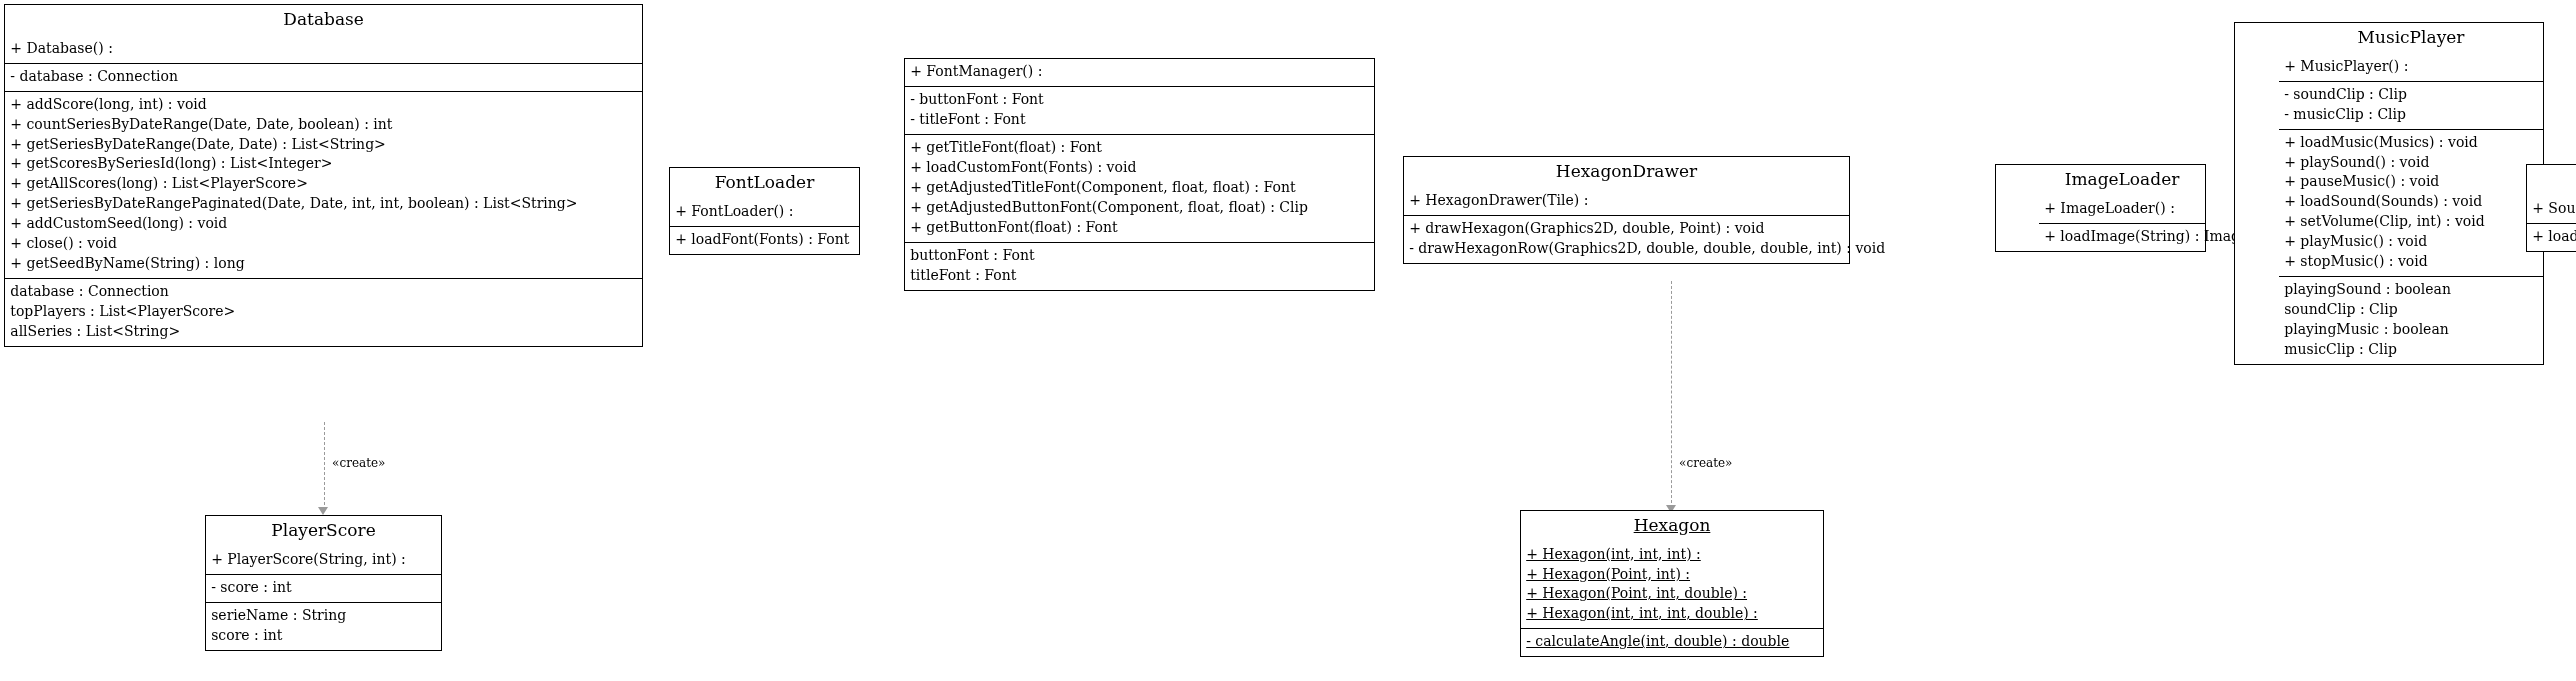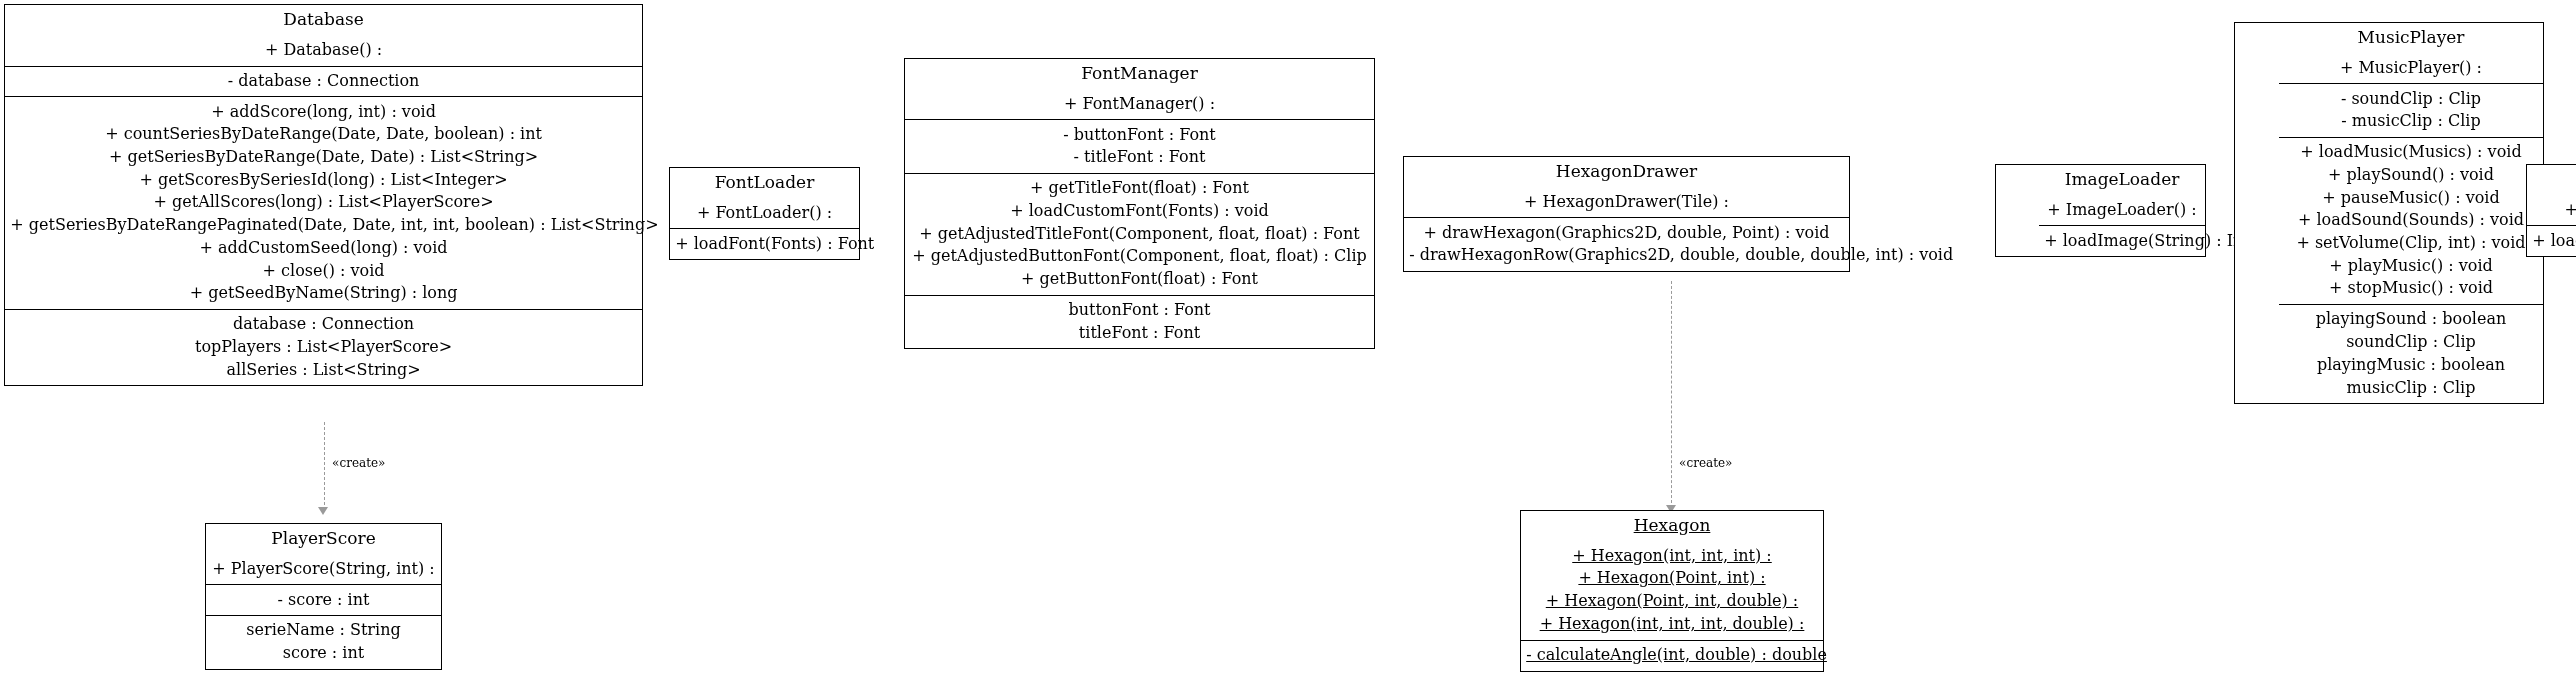--- a/index.html
+++ b/index.html
@@ -31,24 +31,23 @@
   .uml-section + .uml-section {
     border-top: 1px solid #000000;
   }
   .uml-title {
     text-align: center;
     font-size: 17px;
     line-height: 1.25;
     padding: 4.1px 5.2px 5.2px 5.2px;
   }
   .uml-line {
-    font-size: 16px;
+    font-size: 14px;
     line-height: 1.42;
     white-space: nowrap;
-    text-align: center;
   }
   .edge {
     position: absolute;
     border-left: 1.5px dashed #9a9a9a;
     width: 0;
   }
   .edge-arrow {
     position: absolute;
     width: 0;
     height: 0;
@@ -93,21 +92,21 @@
       <div class="uml-line">database : Connection</div>
       <div class="uml-line">topPlayers : List&lt;PlayerScore&gt;</div>
       <div class="uml-line">allSeries : List&lt;String&gt;</div>
     </div>
   </div>
 
   <div class="edge" style="left:324px; top:422px; height:88px;"></div>
   <div class="edge-arrow" style="left:318px; top:507px;"></div>
   <div class="edge-label" style="left:330px; top:456px;">«create»</div>
 
-  <div class="uml-class" style="left:205px; top:515px; width:237px;margin-top:8px;">
+  <div class="uml-class" style="left:205px; top:515px; width:237px;">
     <div class="uml-title">PlayerScore</div>
     <div class="uml-section">
       <div class="uml-line">+ PlayerScore(String, int) :</div>
     </div>
     <div class="uml-section">
       <div class="uml-line">- score : int</div>
     </div>
     <div class="uml-section">
       <div class="uml-line">serieName : String</div>
       <div class="uml-line">score : int</div>
@@ -118,21 +117,20 @@
     <div class="uml-title">FontLoader</div>
     <div class="uml-section">
       <div class="uml-line">+ FontLoader() :</div>
     </div>
     <div class="uml-section">
       <div class="uml-line">+ loadFont(Fonts) : Font</div>
     </div>
   </div>
 
   <div class="uml-class" style="left:904px; top:58px; width:471px;">
-    <div class="uml-title">FontManager</div>
     <div class="uml-section">
       <div class="uml-line">+ FontManager() :</div>
     </div>
     <div class="uml-section">
       <div class="uml-line">- buttonFont : Font</div>
       <div class="uml-line">- titleFont : Font</div>
     </div>
     <div class="uml-section">
       <div class="uml-line">+ getTitleFont(float) : Font</div>
       <div class="uml-line">+ loadCustomFont(Fonts) : void</div>

